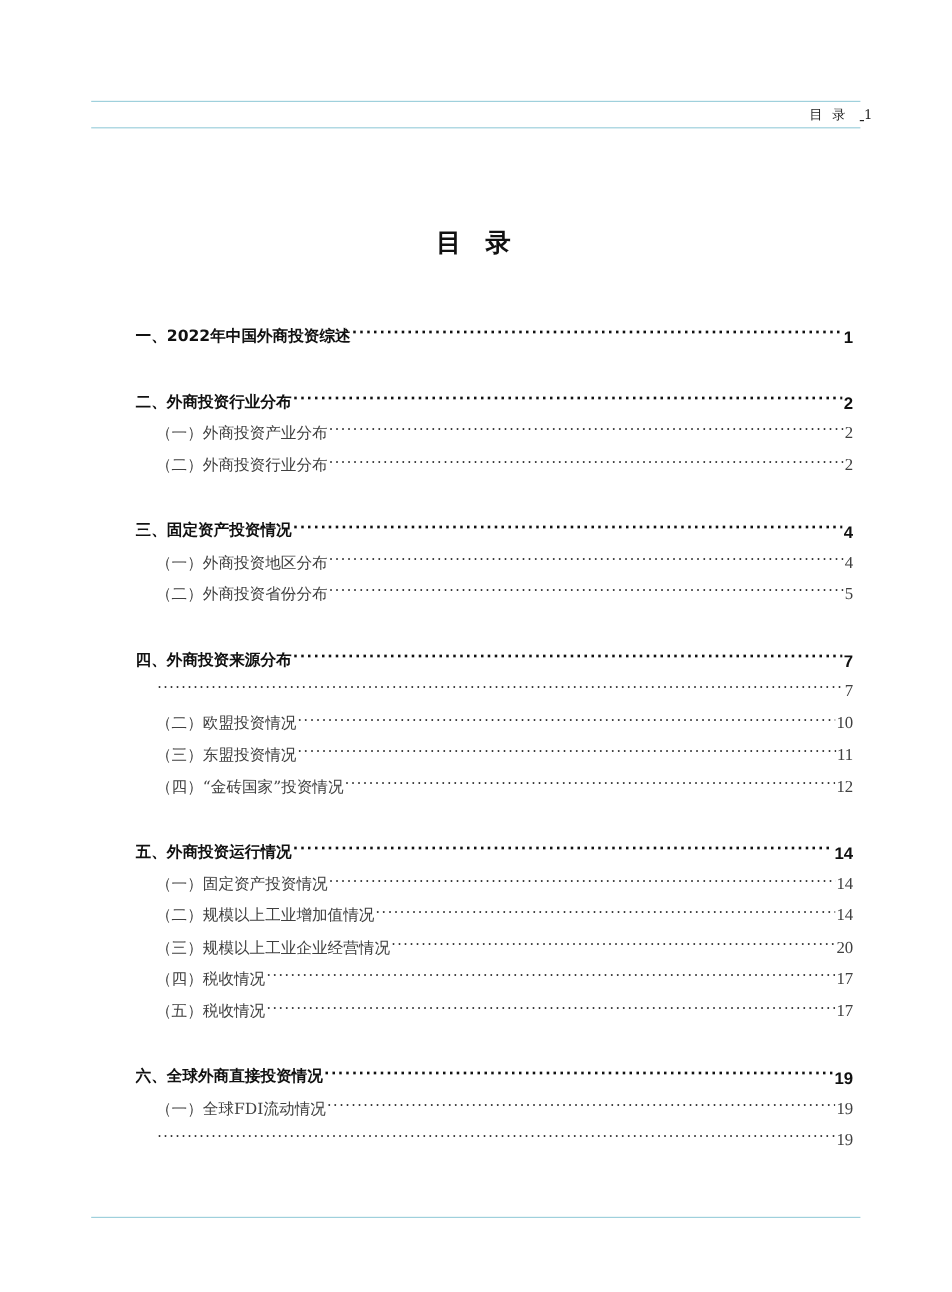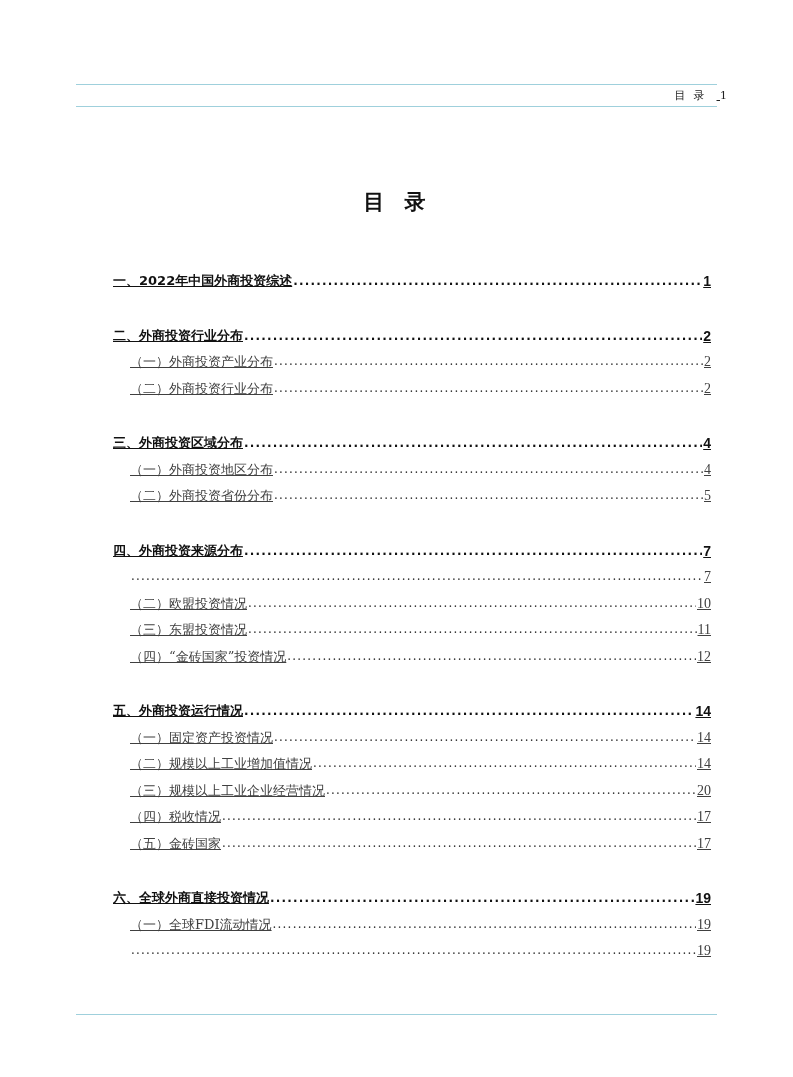--- a/index.html
+++ b/index.html
@@ -58,26 +58,25 @@
       position: absolute;
       left: 113px;
       top: 268px;
       width: 598px;
     }
     .toc-section {
       margin-bottom: 28px;
     }
     .toc-row {
       display: flex;
-      align-items: flex-end;
+      align-items: center;
       height: 26.5px;
       line-height: 26.5px;
       white-space: nowrap;
       overflow: hidden;
-      text-decoration: underline;
     }
     .toc-row.level1 {
       font-family: "DejaVu Sans", sans-serif;
       font-weight: bold;
       font-size: 13px;
       color: #111;
     }
     .toc-row.level2 {
       font-family: "DejaVu Serif", "Liberation Serif", serif;
       font-size: 13px;
@@ -152,21 +151,21 @@
     </div>
     <div class="toc-row level2">
       <span class="label">（二）外商投资行业分布</span>
       <span class="leader"></span>
       <span class="page">2</span>
     </div>
   </div>
 
   <div class="toc-section">
     <div class="toc-row level1">
-      <span class="label">三、外商投资区域分布</span>
+      <span class="label">三、固定资产投资情况</span>
       <span class="leader"></span>
       <span class="page">4</span>
     </div>
     <div class="toc-row level2">
       <span class="label">（一）外商投资地区分布</span>
       <span class="leader"></span>
       <span class="page">4</span>
     </div>
     <div class="toc-row level2">
       <span class="label">（二）外商投资省份分布</span>
@@ -222,21 +221,21 @@
       <span class="label">（三）规模以上工业企业经营情况</span>
       <span class="leader"></span>
       <span class="page">20</span>
     </div>
     <div class="toc-row level2">
       <span class="label">（四）税收情况</span>
       <span class="leader"></span>
       <span class="page">17</span>
     </div>
     <div class="toc-row level2">
-      <span class="label">（五）金砖国家</span>
+      <span class="label">（五）税收情况</span>
       <span class="leader"></span>
       <span class="page">17</span>
     </div>
   </div>
 
   <div class="toc-section">
     <div class="toc-row level1">
       <span class="label">六、全球外商直接投资情况</span>
       <span class="leader"></span>
       <span class="page">19</span>

